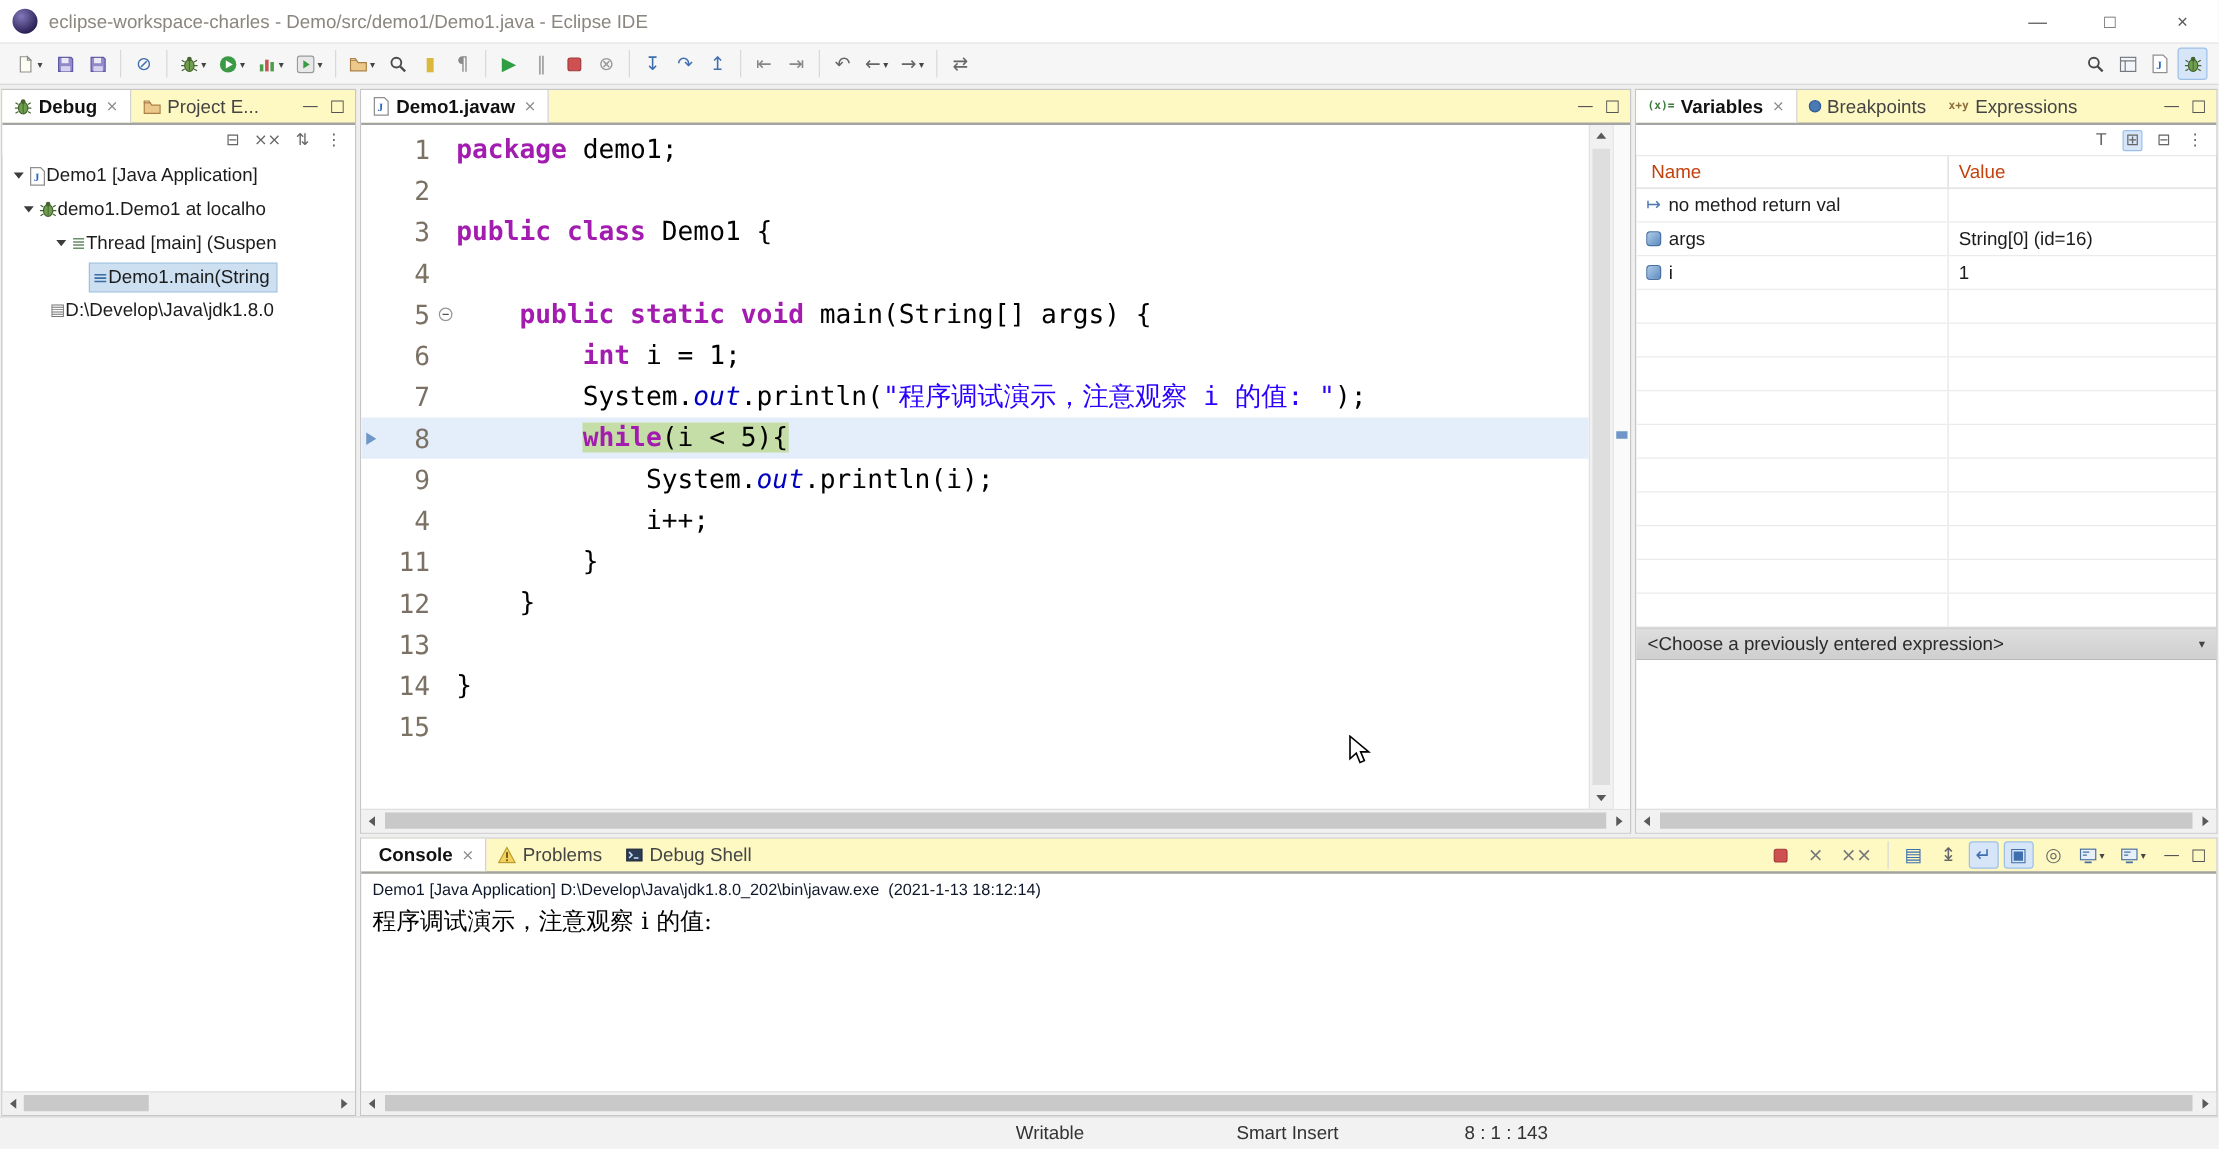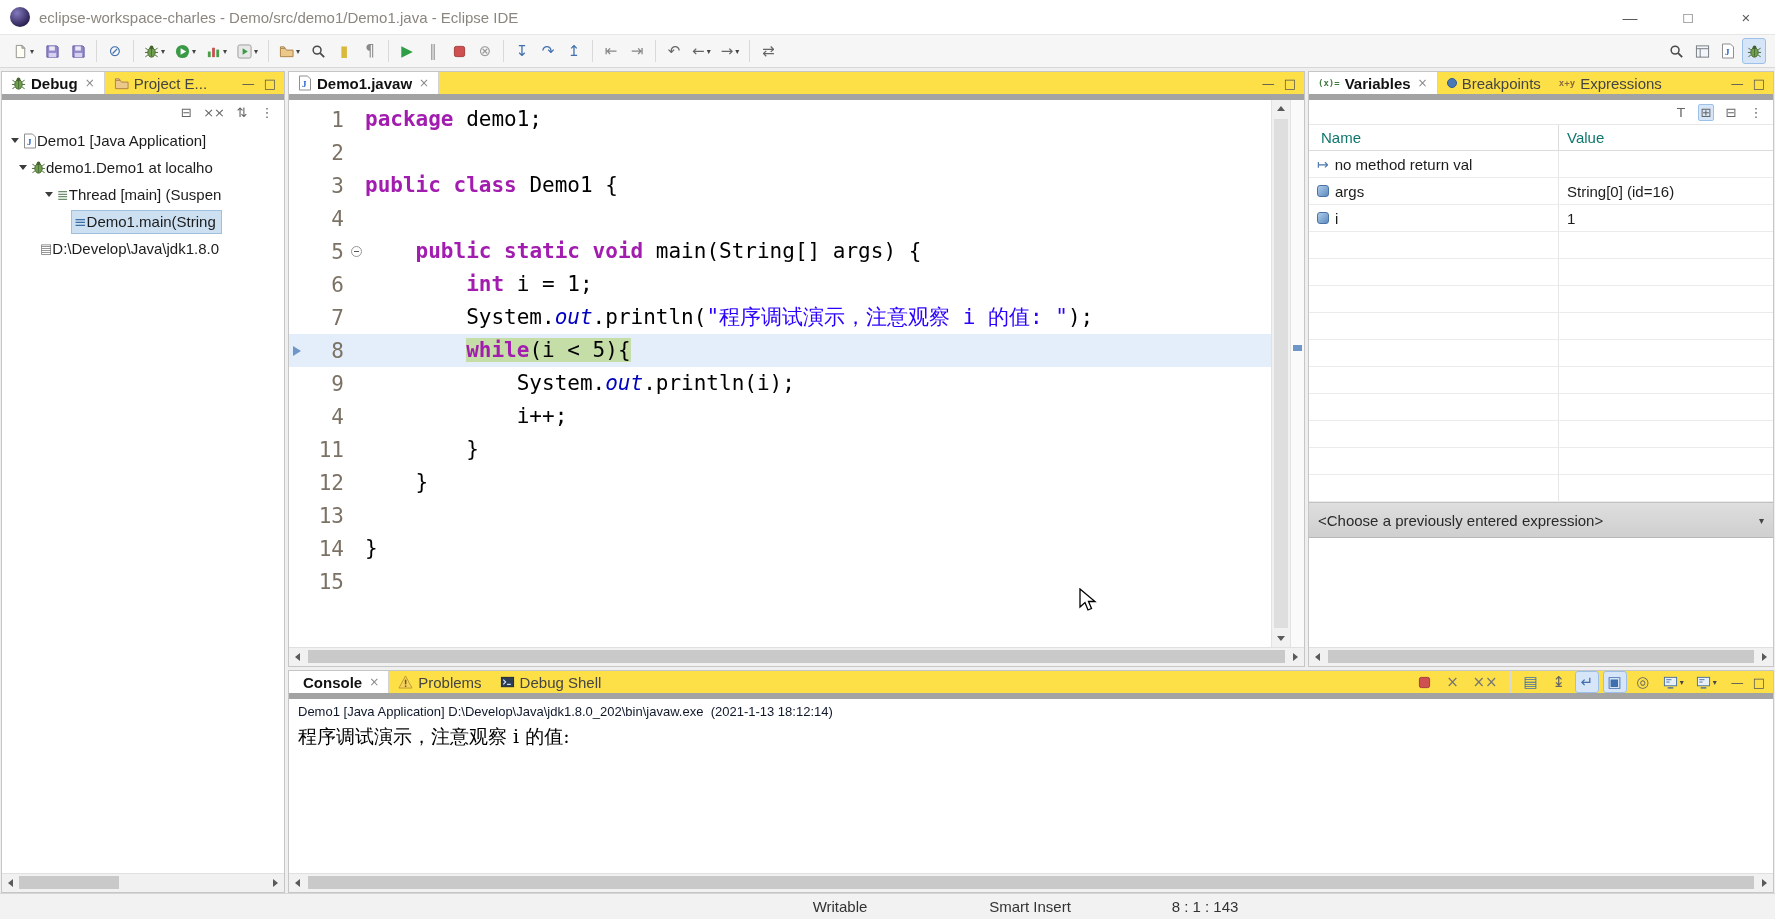--- a/index.html
+++ b/index.html
@@ -38,21 +38,21 @@
   .panel { background:#ffffff; border:1px solid #c6c6c6; display:flex; flex-direction:column; min-height:0; }
   .left-panel { width:284px; flex:none; }
   .center-col { flex:1; display:flex; flex-direction:column; gap:3px; min-width:0; }
   .upper-row { height:596px; flex:none; display:flex; gap:3px; min-width:0; }
   .editor-panel { flex:1; min-width:0; }
   .right-panel { width:466px; flex:none; }
   .console-panel { flex:1; min-height:0; }
   .panel-fill { flex:1; }
 
   
-  .view-tabs { height:28px; flex:none; display:flex; align-items:stretch; background:#fde047; border-bottom:6px solid #a3a3a3; }
+  .view-tabs { height:28px; flex:none; display:flex; align-items:stretch; background:#fef9c3; border-bottom:2px solid #a3a3a3; }
   .tabs-strip { display:flex; align-items:stretch; }
   .vtab { display:flex; align-items:center; gap:5px; padding:0 9px; font-size:15px; color:#444; white-space:nowrap; }
   .vtab.selected { background:#ffffff; color:#111; font-weight:bold; border-right:1px solid #d2d2d2; }
   .tab-label { white-space:nowrap; }
   .tab-close { font-size:12px; color:#888; margin-left:2px; font-weight:normal; font-family:"DejaVu Sans", sans-serif; }
   .tab-actions { margin-left:auto; display:flex; align-items:center; gap:9px; padding-right:8px; }
   .tab-action { font-size:13px; color:#555; font-family:"DejaVu Sans", sans-serif; }
   .tab-icon { display:inline-flex; align-items:center; justify-content:center; }
   .txt-icon { font-size:9px; font-weight:bold; font-family:"DejaVu Sans Mono", monospace; }
   .bp-dot { width:10px; height:10px; border-radius:50%; background:#4a7ab5; border:1px solid #2f5c94; display:inline-block; }
@@ -100,33 +100,33 @@
   .fold-marker::after { content:""; position:absolute; left:2px; right:2px; top:4px; height:1px; background:#555; }
   .ctext { white-space:pre; color:#000; line-height:33px; }
   .hl { background:#c5dda6; }
   .kw { color:#a21caf; font-weight:bold; }
   .str { color:#2a00ff; }
   .fld { color:#0000c0; font-style:italic; }
   .overview { width:14px; flex:none; border-left:1px solid #e2e2e2; background:#fafafa; position:relative; }
   .ov-marker { position:absolute; left:2px; width:9px; height:6px; background:#6f96c8; top:245px; }
 
   
-  .var-header { height:27px; flex:none; display:flex; font-size:15px; color:#0f766e; border-bottom:1px solid #dcdcdc;
+  .var-header { height:27px; flex:none; display:flex; font-size:15px; color:#c2410c; border-bottom:1px solid #dcdcdc;
                 align-items:stretch; border-top:1px solid #e8e8e8; }
   .vh-name { width:250px; padding-left:12px; border-right:1px solid #dcdcdc; display:flex; align-items:center; }
   .vh-value { flex:1; padding-left:8px; display:flex; align-items:center; }
   .var-rows { flex:none; }
   .var-row { height:27px; display:flex; border-bottom:1px solid #ebebeb; font-size:15px; color:#1c1c1c; align-items:stretch; }
   .vr-name { width:250px; border-right:1px solid #e6e6e6; display:flex; align-items:center; gap:6px; padding-left:8px;
              overflow:hidden; white-space:nowrap; }
   .vr-value { flex:1; display:flex; align-items:center; padding-left:8px; white-space:nowrap; overflow:hidden; }
   .var-dot { width:12px; height:12px; border-radius:3px; flex:none; border:1px solid #4a72a4;
              background:linear-gradient(135deg,#aecbe8,#5f8cc0); }
   .ret-glyph { color:#4d79b0; font-size:14px; flex:none; font-family:"DejaVu Sans", sans-serif; }
-  .expr-bar { height:36px; flex:none; background:linear-gradient(#dedede,#cfcfcf); border-top:1px solid #c2c2c2;
+  .expr-bar { height:26px; flex:none; background:linear-gradient(#dedede,#cfcfcf); border-top:1px solid #c2c2c2;
               border-bottom:1px solid #b8b8b8; display:flex; align-items:center; padding:0 9px; font-size:15px; color:#2a2a2a; }
   .expr-caret { margin-left:auto; font-size:10px; color:#444; font-family:"DejaVu Sans", sans-serif; }
 
   
   .console-label { font-size:13px; color:#0f172a; padding:5px 9px 2px 9px; white-space:pre; flex:none; }
   .console-output { font-family:"DejaVu Serif", serif; font-size:19px; color:#000; padding:3px 9px; white-space:pre; flex:none; }
   .console-tabs .tab-actions { gap:2px; }
   .console-tabs .tool-btn { height:22px; }
   .console-tabs .tab-action { margin-left:7px; }
 

